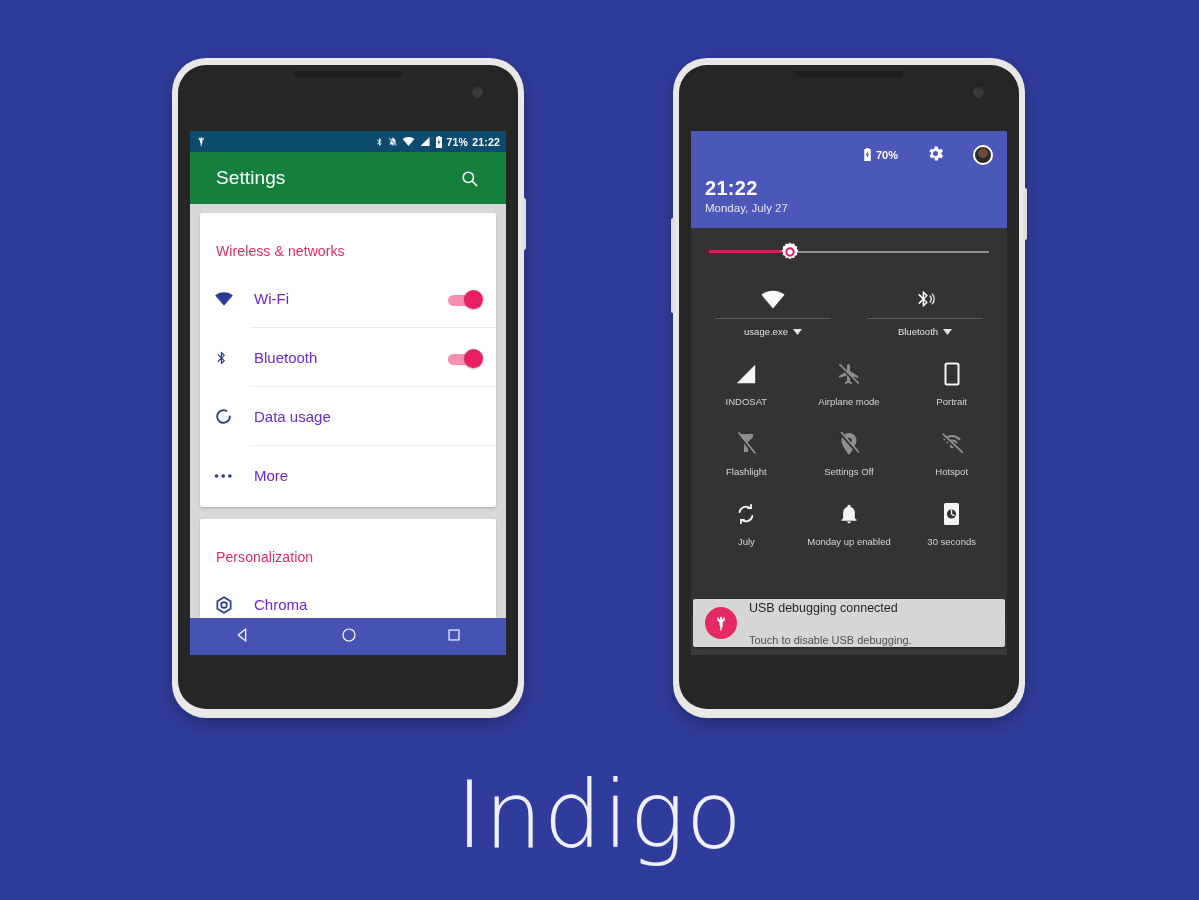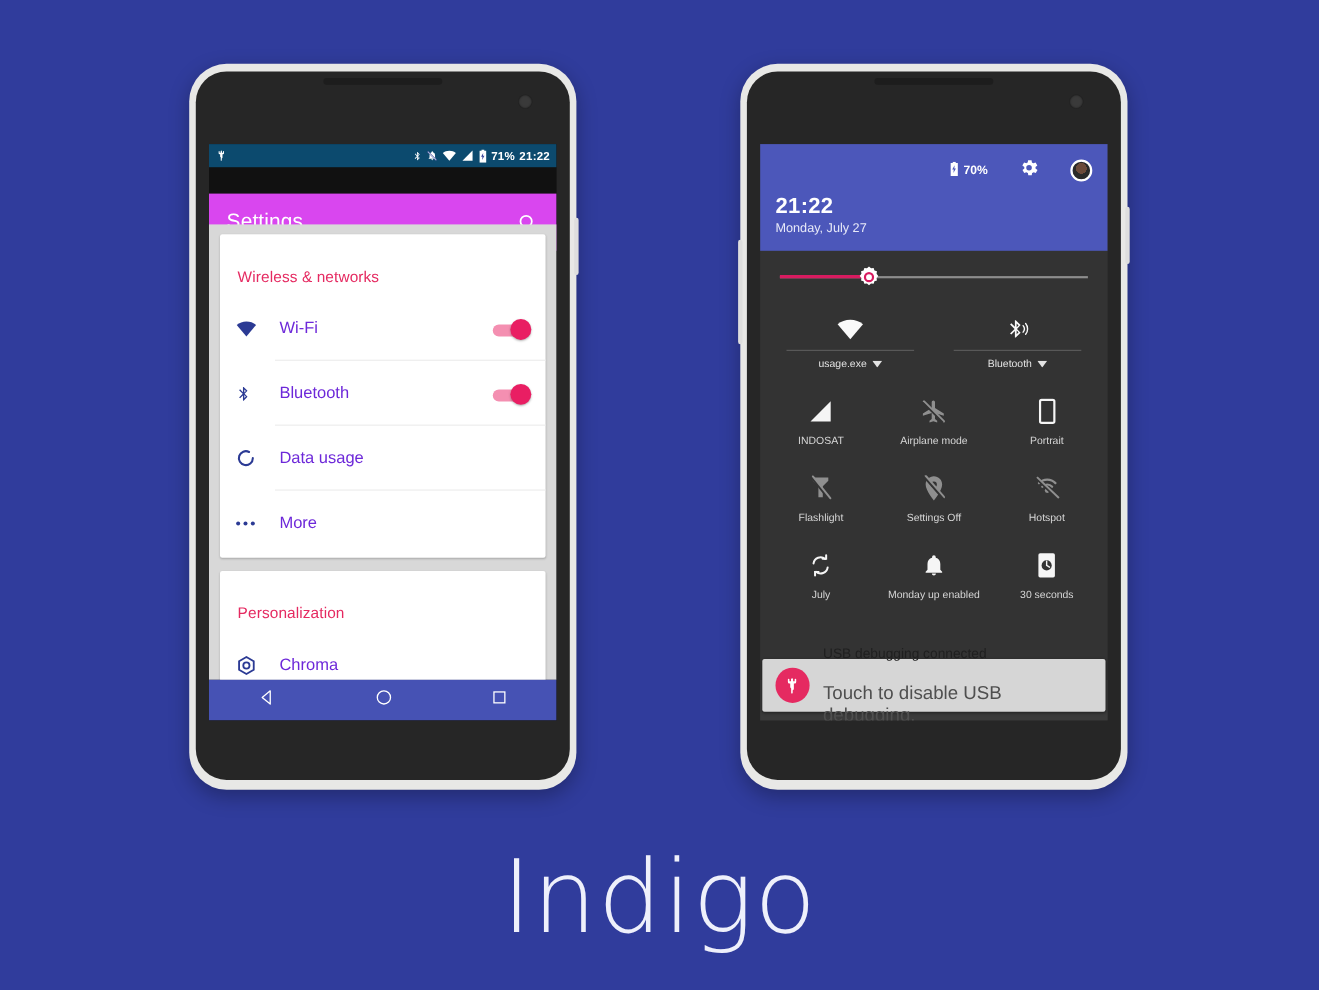--- a/index.html
+++ b/index.html
@@ -62,26 +62,25 @@
     font-size: 10.5px;
     font-weight: bold;
   }
   .statusbar .sb-left { display: flex; align-items: center; gap: 4px; }
   .statusbar .sb-right { margin-left: auto; display: flex; align-items: center; gap: 4px; }
   .sb-icon { display: inline-flex; align-items: center; }
   .sb-text { letter-spacing: 0.2px; font-size: 10.5px; }
 
   .appbar {
     height: 52px;
-    background: #d946ef;
+    background: #15803d;
     display: flex;
     align-items: center;
-    padding: 0 16px;
+    padding: 0 26px;
     color: #fff;
-    margin-top: 24px;
   }
   .appbar-title { font-size: 19px; font-weight: normal; letter-spacing: 0.1px; }
   .appbar-search { margin-left: auto; width: 22px; height: 22px; display: flex; align-items: center; justify-content: center; }
 
   .settings-body {
     position: absolute;
     left: 0; right: 0; top: 73px; bottom: 37px;
     background: #d8d8d8;
     padding: 9px 10px 0 10px;
     overflow: hidden;
@@ -194,21 +193,21 @@
     padding: 0 12px;
     gap: 12px;
     z-index: 5;
   }
   .notif-icon {
     width: 32px; height: 32px; border-radius: 50%;
     background: #E52A61;
     display: flex; align-items: center; justify-content: center;
   }
   .notif-title { font-size: 12.5px; color: #1f1f1f; }
-  .notif-sub { font-size: 17px; color: #4f4f4f; margin-top: 19px; }
+  .notif-sub { font-size: 11px; color: #4f4f4f; margin-top: 19px; }
 
   
   .wordmark {
     position: absolute;
     left: 0; right: 0; top: 762px;
     text-align: center;
     color: #eef0fb;
     font-size: 92px;
     font-weight: 300;
     letter-spacing: 1px;

